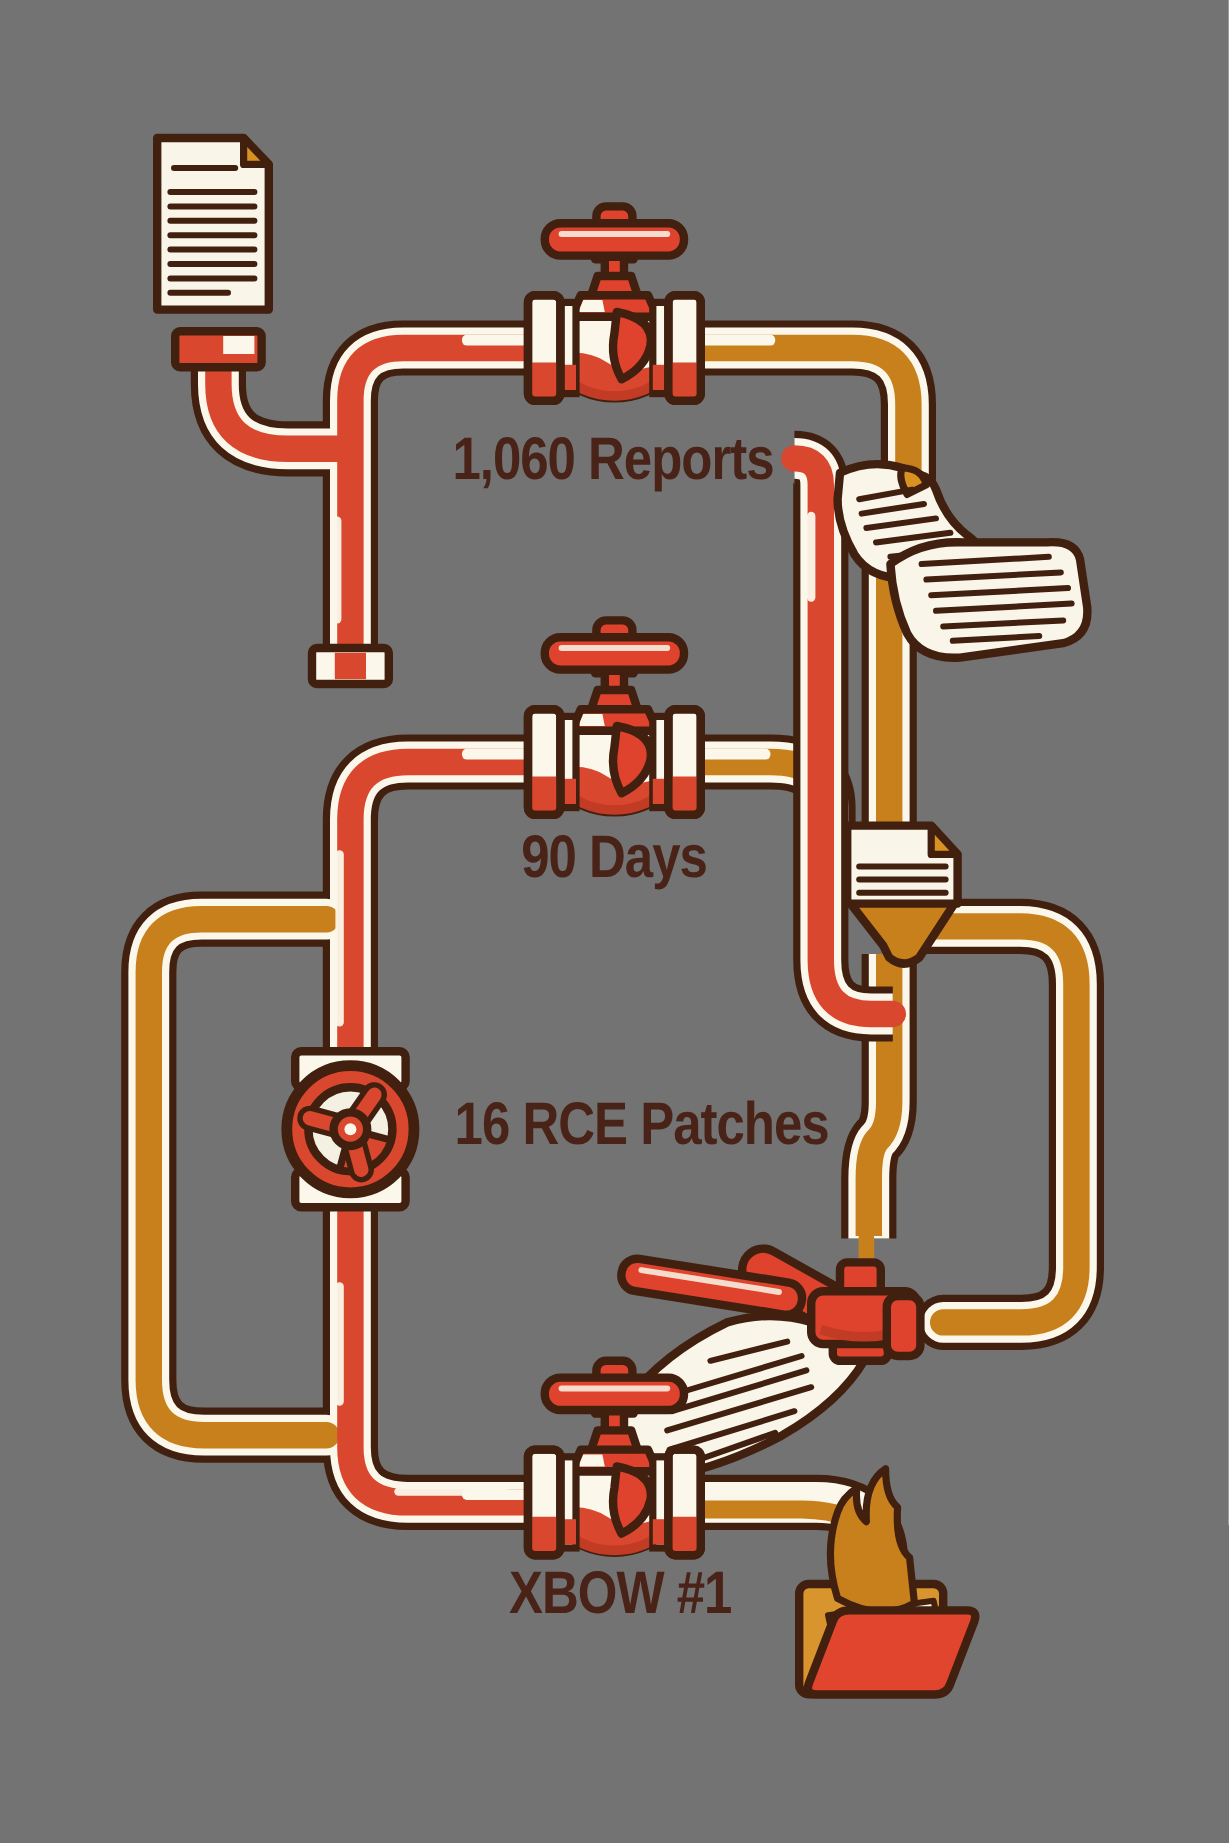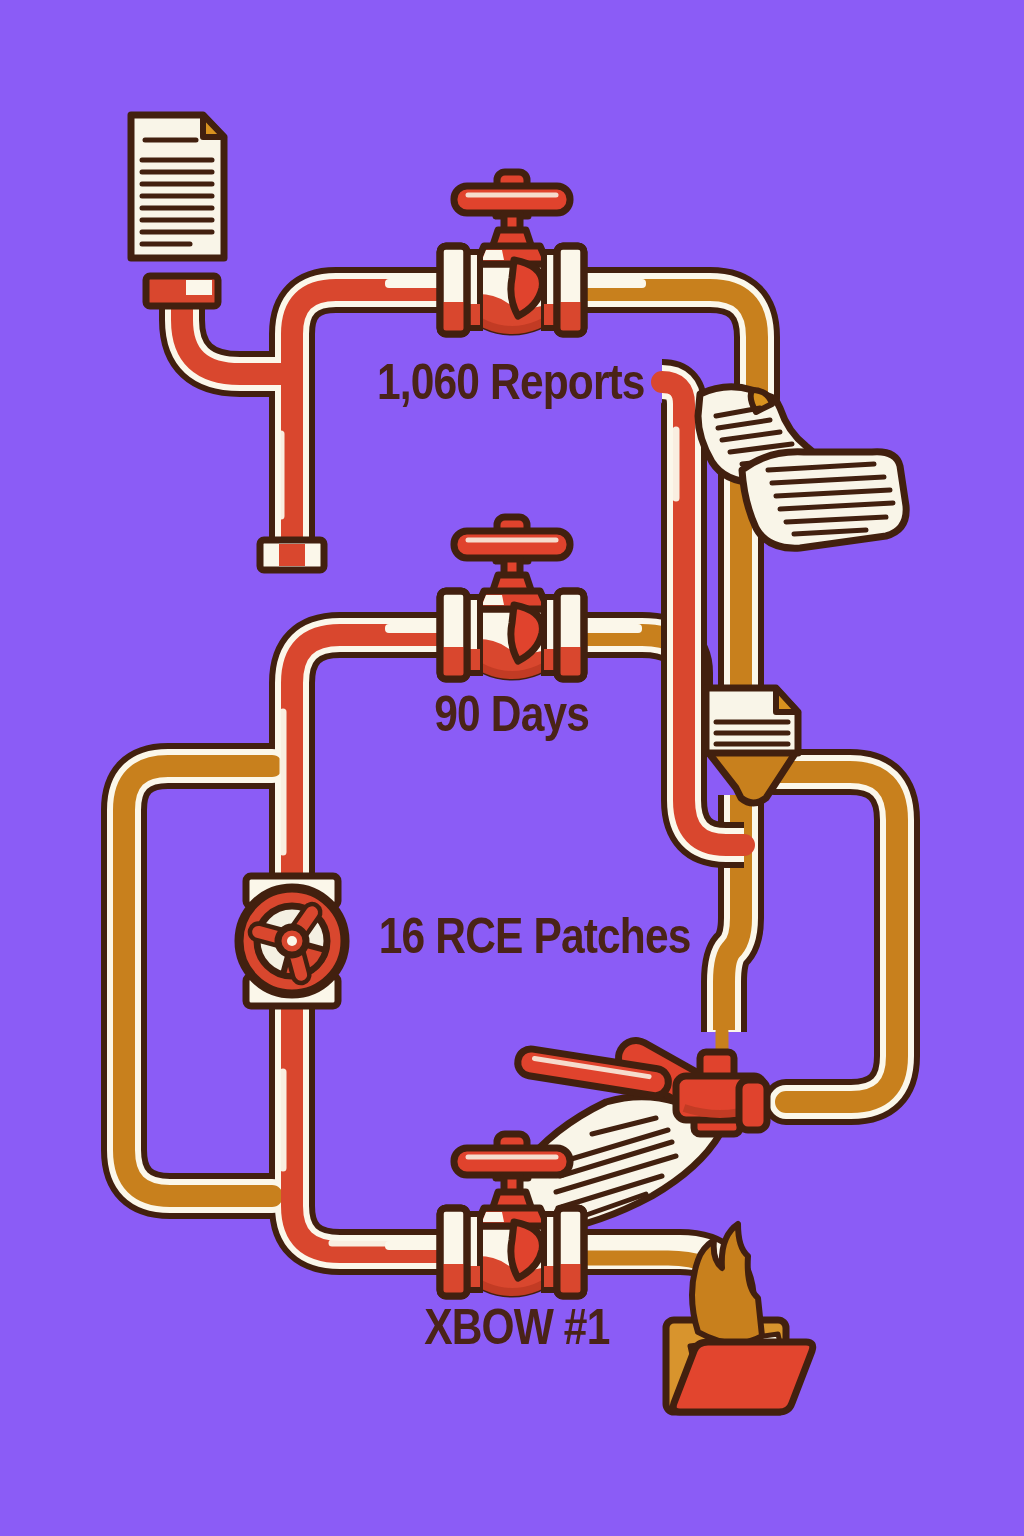--- a/index.html
+++ b/index.html
@@ -1,16 +1,16 @@
 <!DOCTYPE html>
 <html><head>
 <meta charset="utf-8">
 <style>
   html,body{margin:0;padding:0;background:#f4f0e2;}
-  .stage{width:1024px;height:1536px;position:relative;overflow:hidden;background:#8b5cf6;}
+  .stage{width:1024px;height:1536px;position:relative;overflow:hidden;background:#737373;}
   svg text{
     font-family:"Liberation Sans", sans-serif;
     font-weight:bold;
     fill:#4a2318;
     letter-spacing:-1px;
   }
   .outl{stroke:#42200f;fill:none;}
   .wall{stroke:#fbf7ea;fill:none;}
   .liq-red{stroke:#d9472e;fill:none;}
   .liq-org{stroke:#c8801d;fill:none;}

